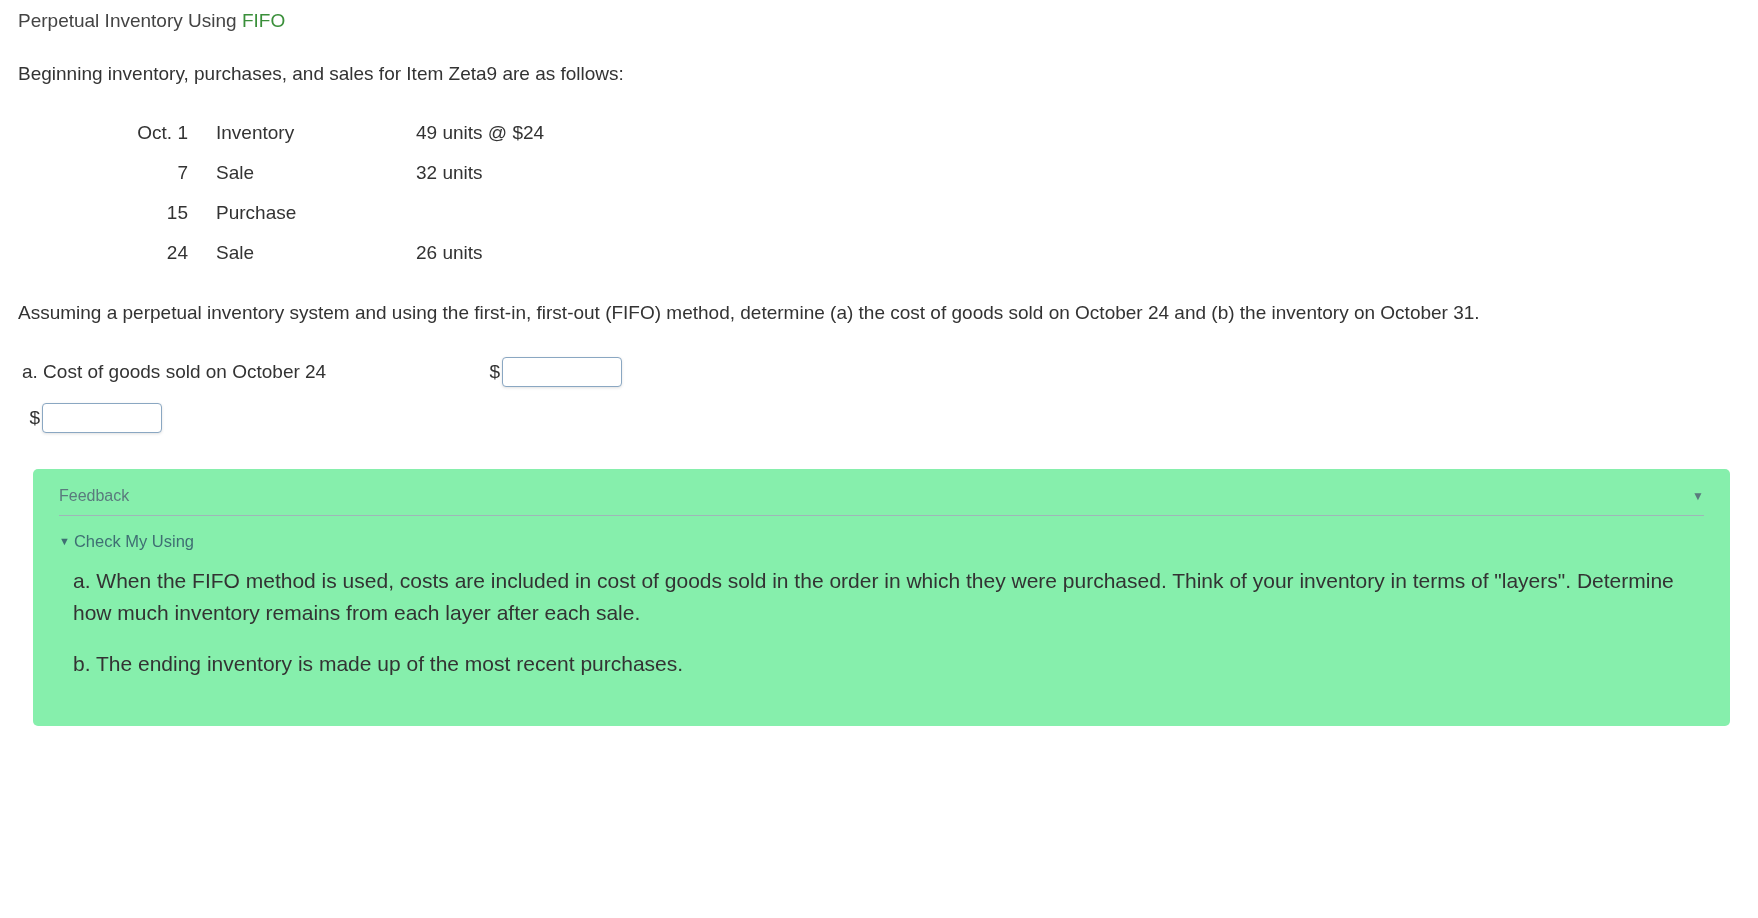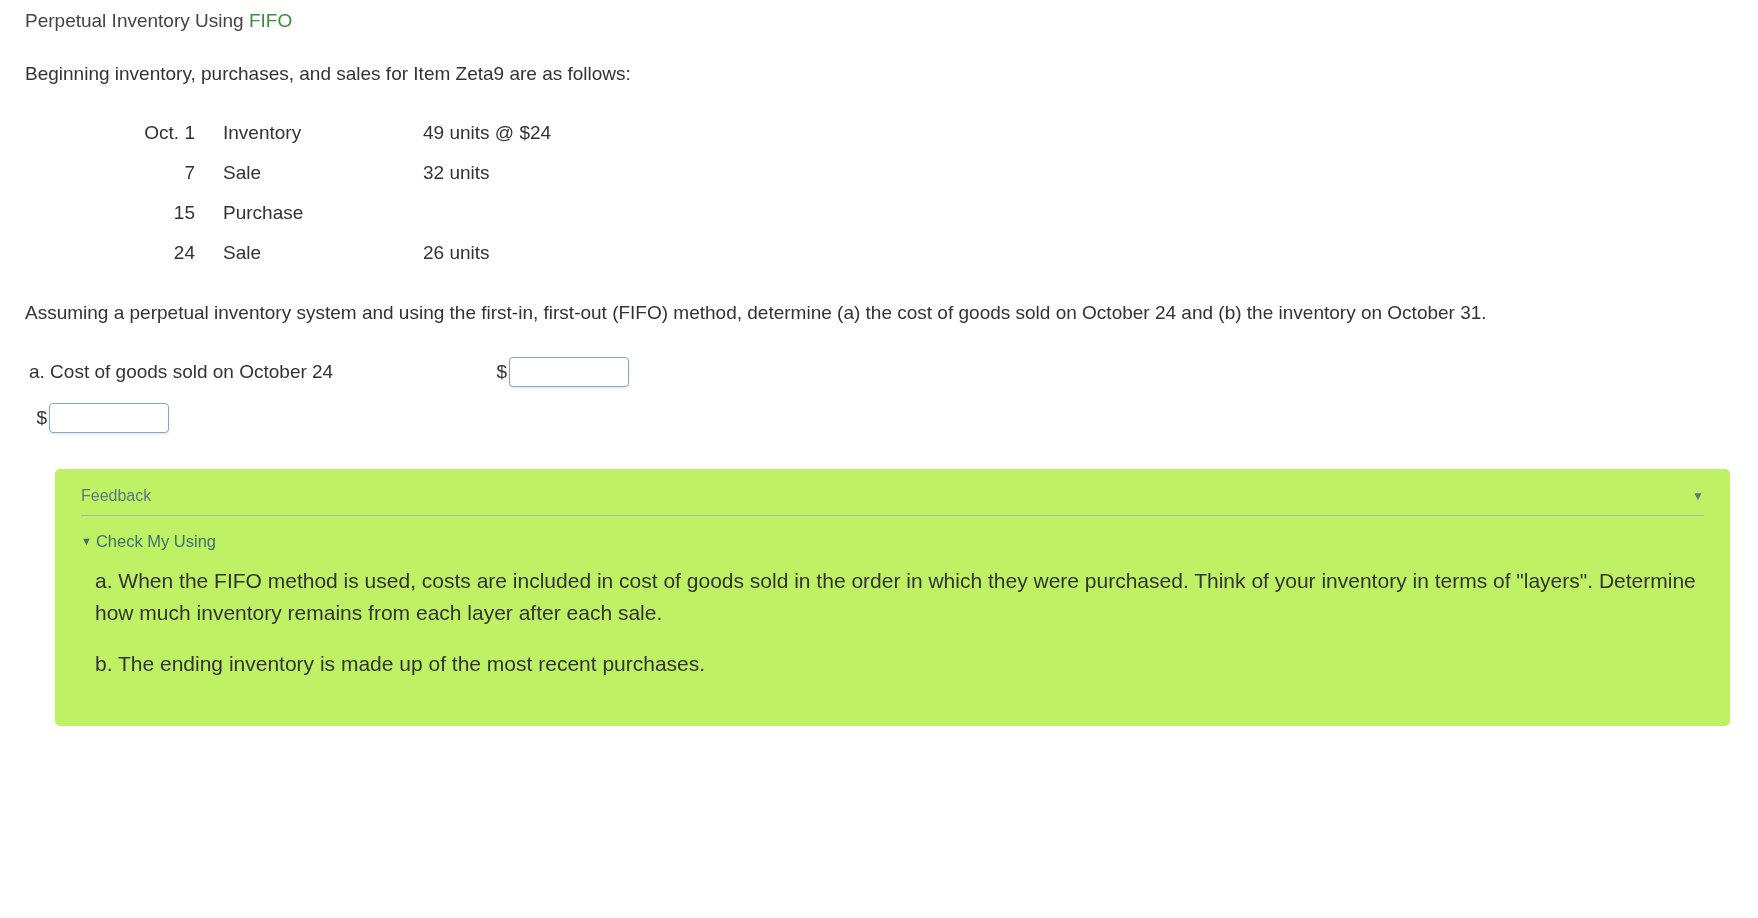--- a/index.html
+++ b/index.html
@@ -5,21 +5,21 @@
   html, body {
     margin: 0;
     padding: 0;
     font-family: Verdana, Geneva, sans-serif;
     font-size: 19px;
     color: #333;
     background: #fff;
     width: 1758px;
   }
   .page {
-    padding: 10px 18px 30px 25px;
+    padding: 10px 18px 30px 18px;
   }
   .title {
     font-size: 19px;
     color: #444;
     margin-bottom: 28px;
   }
   .title .green {
     color: #3a8f3a;
   }
   .intro {
@@ -72,23 +72,23 @@
     width: 120px;
     height: 30px;
     border: 1px solid #8aa7c2;
     border-radius: 4px;
     box-shadow: 0 1px 3px rgba(0,0,0,.12);
     font-size: 17px;
     padding: 2px 6px;
     box-sizing: border-box;
   }
   .feedback-box {
-    background: #bef264;
+    background: #86efac;
     border-radius: 5px;
-    margin: 0 10px 0 30px;
+    margin: 0 10px 0 15px;
     padding: 18px 26px 28px 26px;
     position: relative;
   }
   .feedback-header {
     display: flex;
     justify-content: space-between;
     align-items: center;
     border-bottom: 1px solid #9fb6b8;
     padding-bottom: 10px;
     margin-bottom: 16px;

